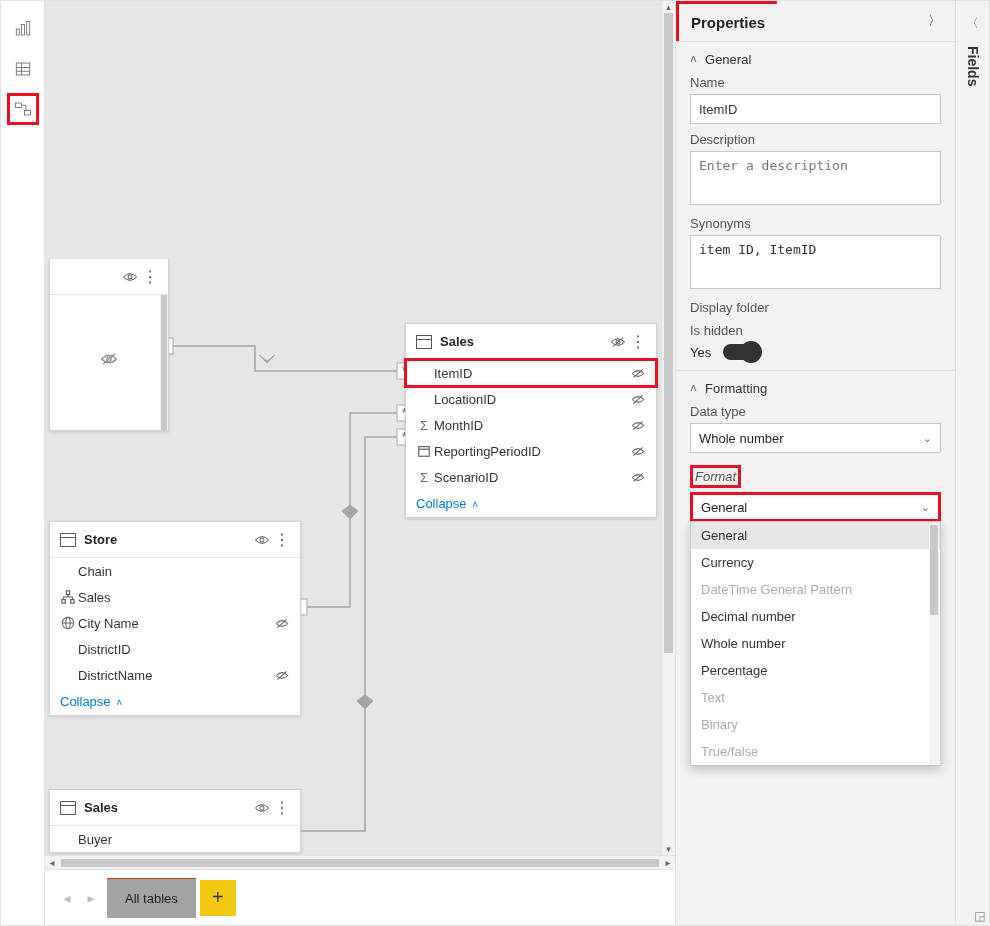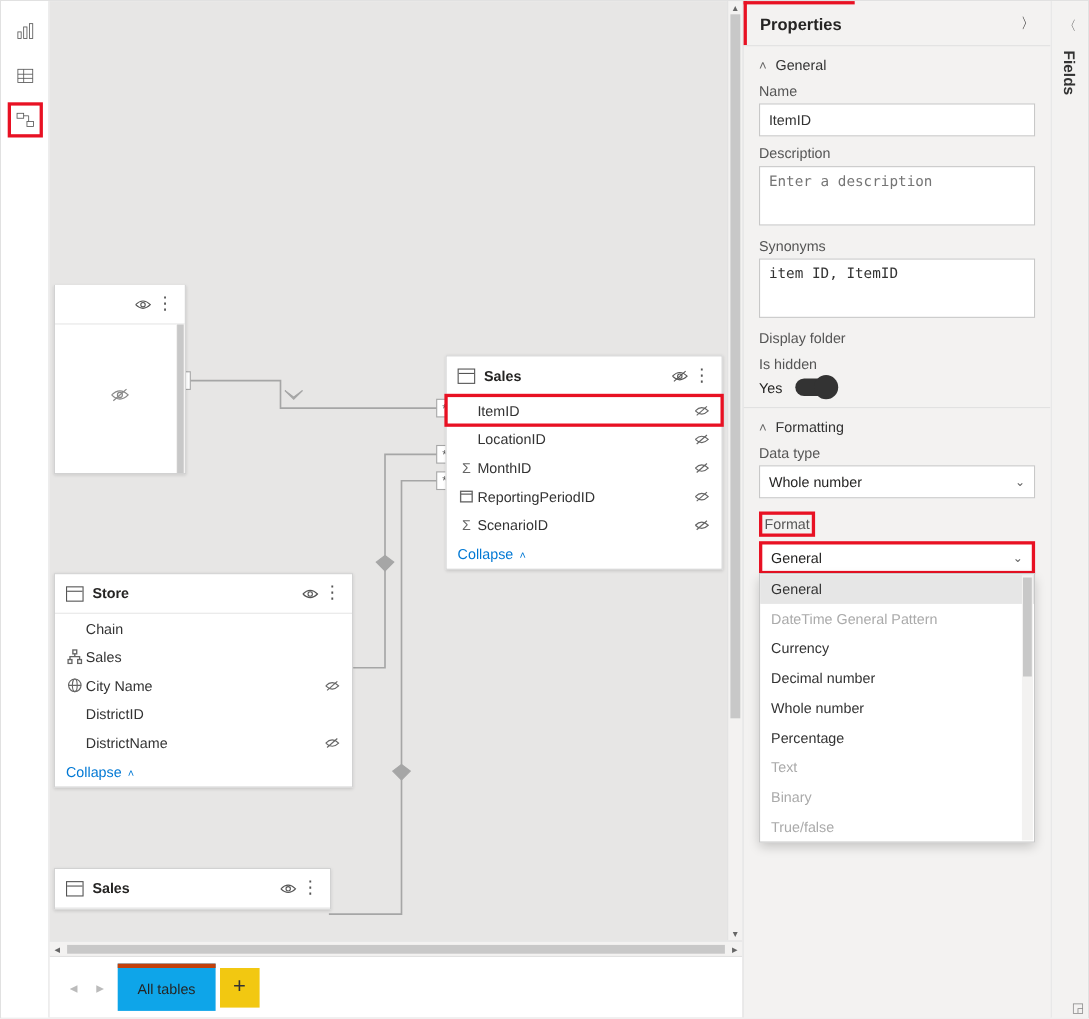--- a/index.html
+++ b/index.html
@@ -14,21 +14,21 @@
   .view-rail-btn.selected { border: 3px solid #e81123; }
   .view-rail-btn svg { width: 18px; height: 18px; stroke: #555; fill: none; }
 
   
   .canvas-wrap { flex: 1; position: relative; background: #e7e6e5; overflow: hidden; }
   .canvas { position: absolute; left: 0; top: 0; right: 0; bottom: 56px; overflow: hidden; }
 
   
   .bottom-bar { position: absolute; left: 0; right: 0; bottom: 0; height: 56px; background: #fff; border-top: 1px solid #e1e1e1; display: flex; align-items: center; padding: 0 10px; }
   .pager-btn { width: 24px; height: 24px; display: flex; align-items: center; justify-content: center; color: #bbb; font-size: 14px; cursor: pointer; }
-  .page-tab { padding: 12px 18px; background: #0ea5e9; border-top: 4px solid #c2410c; font-size: 13px; margin: 0 4px; cursor: pointer; }
+  .page-tab { padding: 12px 18px; background: #a3a3a3; border-top: 1px solid #c2410c; font-size: 13px; margin: 0 4px; cursor: pointer; }
   .add-page { width: 36px; height: 36px; background: #f2c811; display: flex; align-items: center; justify-content: center; font-size: 20px; color: #333; cursor: pointer; }
   .hscroll { position: absolute; left: 0; right: 0; bottom: 56px; height: 14px; background: #f3f2f1; border-top: 1px solid #e1e1e1; display:flex; align-items:center;}
   .hscroll .arrow { width:14px; text-align:center; font-size:10px; color:#666;}
   .hscroll .thumb { flex:1; height:8px; margin:0 2px; background:#c8c8c8; border-radius:0;}
 
   
   .table-card { position: absolute; background: #fff; border: 1px solid #d2d2d2; box-shadow: 0 1px 3px rgba(0,0,0,0.15); width: 248px; }
   .table-card.partial-top { border-top:none; }
   .tc-head { height: 36px; border-bottom: 1px solid #e6e6e6; display: flex; align-items: center; padding: 0 8px; }
   .tc-head .tc-title { font-weight: 600; margin-left: 6px; flex: 1; }
@@ -63,21 +63,21 @@
   .form-label { font-size:13px; color:#555; margin: 8px 0 4px; }
   .form-input { width:100%; height:30px; border:1px solid #c8c8c8; background:#fff; padding:0 8px; font-size:13px; color:#333;}
   .form-textarea { width:100%; height:54px; border:1px solid #c8c8c8; background:#fff; padding:6px 8px; font-size:13px; color:#333; resize:none;}
   .form-select { width:100%; height:30px; border:1px solid #c8c8c8; background:#fff; padding:0 8px; font-size:13px; display:flex; align-items:center; justify-content:space-between; cursor:pointer;}
   .select-caret { font-size:11px; color:#666;}
   .toggle-row { display:flex; align-items:center; gap:12px; margin-top:6px;}
   .toggle { width:38px; height:16px; background:#333; border-radius:10px; position:relative; cursor:pointer;}
   .toggle .knob { position:absolute; right:-1px; top:-3px; width:22px; height:22px; background:#333; border-radius:50%;}
 
   .highlight-red { border:3px solid #e81123 !important; }
-  .format-label-box { border:3px solid #e81123; padding:1px 2px; display:inline-block;}
+  .format-label-box { border:3px solid #e81123; padding:1px 2px; display:inline-block;font-style:italic;}
 
   
   .dropdown { position:absolute; left:14px; right:14px; background:#fff; border:1px solid #c8c8c8; box-shadow:0 4px 10px rgba(0,0,0,.2); z-index:10; max-height:270px; overflow:auto;}
   .dropdown-item { padding:6px 10px; font-size:13px; cursor:pointer; color:#333;}
   .dropdown-item.sel { background:#e6e6e6;}
   .dropdown-item.disabled { color:#aaa; cursor:default;}
   .dropdown-scroll { position:absolute; right:1px; top:1px; bottom:1px; width:10px; background:#f3f2f1;}
   .dropdown-scroll .thumb{ position:absolute; left:1px; right:1px; top:2px; height:90px; background:#c8c8c8;}
   
   .fields-tab { width:34px; background:#f3f2f1; border-left:1px solid #e1e1e1; display:flex; flex-direction:column; align-items:center; padding-top:14px;}
@@ -241,21 +241,21 @@
           <span class="fld-hidden">
               <svg width="14" height="11" viewBox="0 0 24 16">
                 <path d="M2 8 Q12 -2 22 8 Q12 18 2 8" fill="none" stroke="#666" stroke-width="1.8"></path>
                 <line x1="4" y1="15" x2="20" y2="1" stroke="#666" stroke-width="1.8"></line>
               </svg>
             </span>
         </div>
         <div class="tc-collapse"><span>Collapse</span> <span class="caret">˄</span></div>
       </div>
 
-      <div class="table-card" style="left:4px; top:520px; width:272px;">
+      <div class="table-card" style="left:4px; top:520px; width:252px;">
         <div class="tc-head">
           <span class="tc-icon">
               <span class="icon-table"></span>
             </span>
           <span class="tc-title">Store</span>
           <span class="tc-vis">
               <svg width="16" height="12" viewBox="0 0 24 16">
                 <path d="M2 8 Q12 -2 22 8 Q12 18 2 8" fill="none" stroke="#555" stroke-width="1.5"></path>
                 <circle cx="12" cy="8" r="3" fill="none" stroke="#555" stroke-width="1.5"></circle>
               </svg>
@@ -320,20 +320,25 @@
             </span>
           <span class="tc-title">Sales</span>
           <span class="tc-vis">
               <svg width="16" height="12" viewBox="0 0 24 16">
                 <path d="M2 8 Q12 -2 22 8 Q12 18 2 8" fill="none" stroke="#555" stroke-width="1.5"></path>
                 <circle cx="12" cy="8" r="3" fill="none" stroke="#555" stroke-width="1.5"></circle>
               </svg>
             </span>
           <span class="tc-more vdots">⋮</span>
         </div>
+        <div class="tc-field">
+            <span class="fld-icon"></span>
+            <span class="fld-name">Buyer</span>
+            <span class="fld-hidden"></span>
+          </div>
       </div>
     </div>
 
     <div class="canvas-vscroll">
       <div class="arr top">▴</div>
         <div class="thumb"></div>
         <div class="arr bot">▾</div>
     </div>
     <div class="hscroll">
       <span class="arrow">◂</span>
@@ -392,22 +397,22 @@
         <div class="form-label" style="margin-top:12px;">
           <span class="format-label-box">Format</span>
         </div>
         <div class="form-select highlight-red">
           <span>General</span>
           <span class="select-caret">⌄</span>
         </div>
 
         <div class="dropdown" style="top:150px;">
           <div class="dropdown-item sel">General</div>
+          <div class="dropdown-item">Currency</div>
           <div class="dropdown-item disabled">DateTime General Pattern</div>
-          <div class="dropdown-item">Currency</div>
           <div class="dropdown-item">Decimal number</div>
           <div class="dropdown-item">Whole number</div>
           <div class="dropdown-item">Percentage</div>
           <div class="dropdown-item disabled">Text</div>
           <div class="dropdown-item disabled">Binary</div>
           <div class="dropdown-item disabled">True/false</div>
 
           <div class="dropdown-scroll">
               <div class="thumb"></div>
             </div>

